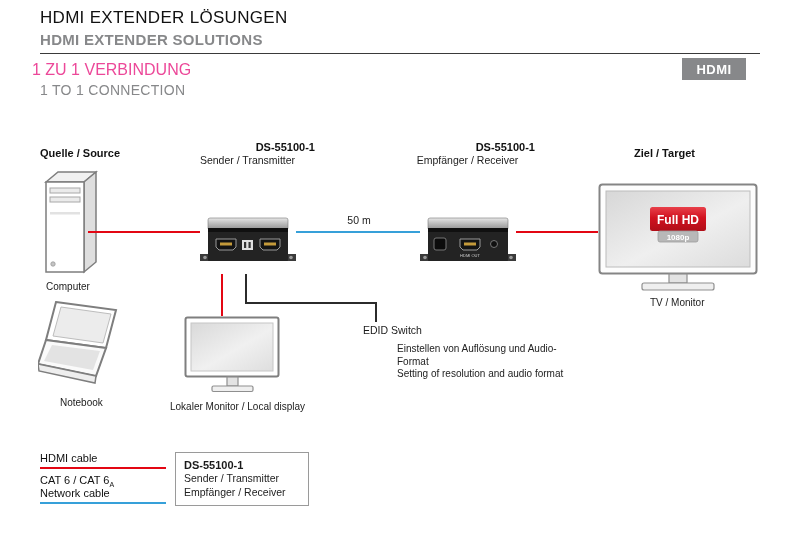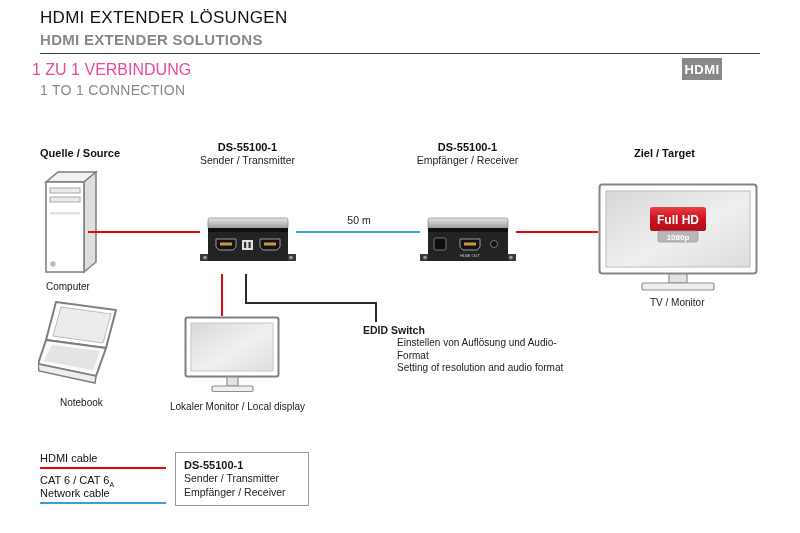--- a/index.html
+++ b/index.html
@@ -10,41 +10,41 @@
   }
   .abs { position:absolute; }
 
   
   .title-de { left:40px; top:8px; font-size:17px; font-weight:400; letter-spacing:.3px; color:#111; }
   .title-en { left:40px; top:31px; font-size:15px; font-weight:700; letter-spacing:.3px; color:#87888a; }
   .rule { left:40px; top:53px; width:720px; height:0; border-top:1.5px solid #3a3a3a; }
   .section-de { left:32px; top:61px; font-size:16px; font-weight:400; color:#ec4899; }
   .section-en { left:40px; top:82px; font-size:14px; font-weight:400; color:#87888a; letter-spacing:.3px; }
   .hdmi-badge {
-    left:682px; top:58px; width:40px; height:22px; background:#87888a; color:#fff;
+    left:682px; top:58px; width:64px; height:22px; background:#87888a; color:#fff;
     font-size:13px; font-weight:700; display:flex; align-items:center; justify-content:center;
     letter-spacing:.5px;
   }
 
   
-  .lab-bold { font-size:11px; font-weight:700; color:#111; }
+  .lab-bold { font-size:11px; font-weight:700; color:#111;text-align:right; }
   .lab { font-size:10.5px; color:#222; }
   .dev-title { text-align:center; width:135px; line-height:1.3; }
   .cap { font-size:10px; color:#222; }
 
   
   .line { position:absolute; }
   .red { background:#e30613; }
   .blue { background:#36a0d9; }
   .blk { background:#2b2b2b; }
   .distance { left:328px; top:214px; width:62px; text-align:center; font-size:10.5px; color:#222; }
 
   
   .edid { left:363px; top:324px; width:220px; line-height:1.25; }
-  .edid .t { font-size:10.5px; font-weight:700; margin-bottom:0; }
+  .edid .t { font-size:10.5px; font-weight:400; margin-bottom:6px; }
   .edid .l { font-size:10px; color:#222;margin-left:34px; }
 
   
   .legend-label { font-size:11px; color:#111; }
   .legend-box {
     left:175px; top:452px; width:134px; height:54px; border:1px solid #9a9a9a;
     padding:5px 8px; line-height:1.3;
   }
   .legend-box .m { font-size:11px; font-weight:700; }
   .legend-box .r { font-size:10.5px; color:#222; }

